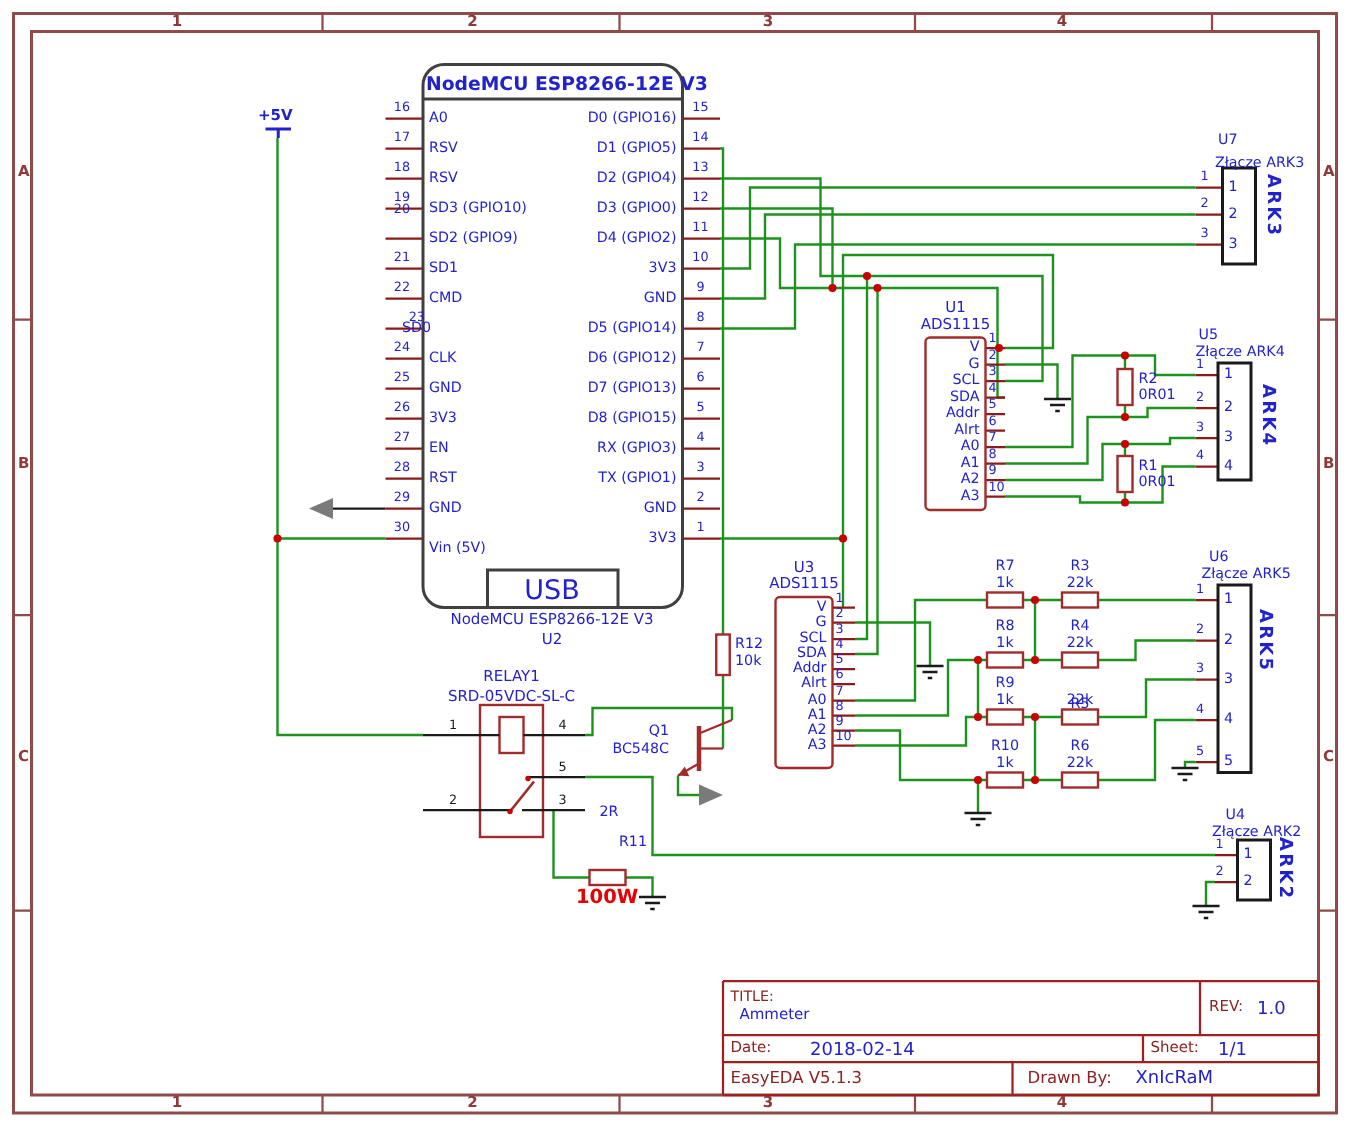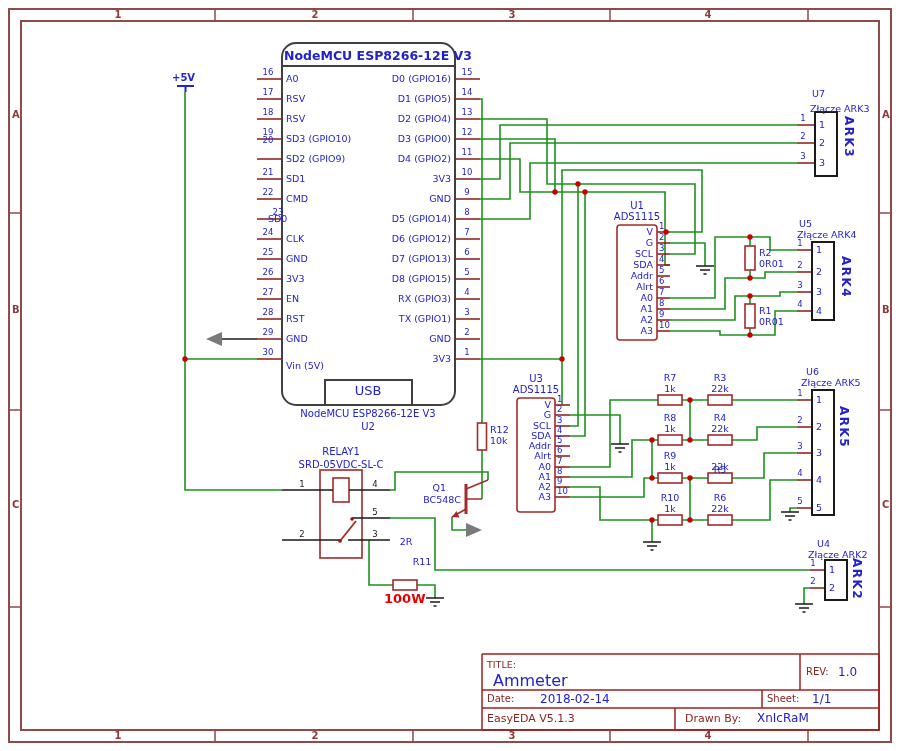--- a/index.html
+++ b/index.html
@@ -11,21 +11,21 @@
   .xs{font-size:8.5px;line-height:10px}
   .m{font-size:10px;line-height:12px}
   .ctr{text-align:center}
   .ra{text-align:right}
   .blk{color:#1a1a1a}
   .maroon{color:#8b2323}
   .frame{color:#8f3a3a;font-size:10px;line-height:12px;font-weight:bold}
   .bold{font-weight:bold}
   .warn{color:#e60000;font-weight:bold;font-size:13px}
   .vert{writing-mode:vertical-rl;letter-spacing:1.5px;font-weight:bold;font-size:12px}
-  .title-big{font-size:16px}
+  .title-big{font-size:10px}
   .val{font-size:12px}
 </style>
 </head>
 <body>
 
 <div id="sheet">
 
 <svg width="900" height="751" viewBox="0 0 900 751">
 
   <g stroke="#8f4a4a" stroke-width="2" fill="none">
@@ -199,21 +199,21 @@
 <div class="t frame" style="left:12px;top:109px">A</div>
 <div class="t frame" style="left:12px;top:304px">B</div>
 <div class="t frame" style="left:12px;top:499px">C</div>
 <div class="t frame" style="left:882px;top:109px">A</div>
 <div class="t frame" style="left:882px;top:304px">B</div>
 <div class="t frame" style="left:882px;top:499px">C</div>
 
 <div class="t m bold" style="left:172px;top:72px">+5V</div>
 
 <div class="t bold ctr" style="left:284px;top:48px;width:169px;font-size:12.5px">NodeMCU ESP8266-12E V3</div>
-<div class="t ctr" style="left:333px;top:383px;width:70px;font-size:13px">USB</div>
+<div class="t ctr" style="left:333px;top:383px;width:70px;font-size:18px">USB</div>
 <div class="t ctr m" style="left:280px;top:408px;width:176px">NodeMCU ESP8266-12E V3</div>
 <div class="t ctr m" style="left:280px;top:421px;width:176px">U2</div>
 
 <div class="t xs ctr" style="left:256px;top:67px;width:24px">16</div>
 <div class="t xs ctr" style="left:256px;top:87px;width:24px">17</div>
 <div class="t xs ctr" style="left:256px;top:107px;width:24px">18</div>
 <div class="t xs ctr" style="left:256px;top:127px;width:24px">19</div>
 <div class="t xs ctr" style="left:256px;top:135px;width:24px">20</div>
 <div class="t xs ctr" style="left:256px;top:167px;width:24px">21</div>
 <div class="t xs ctr" style="left:256px;top:187px;width:24px">22</div>
@@ -321,21 +321,21 @@
 <div class="t xs" style="left:557px;top:486px">10</div>
 
 <div class="t m ctr" style="left:306px;top:446px;width:70px">RELAY1</div>
 <div class="t m ctr" style="left:296px;top:459px;width:90px">SRD-05VDC-SL-C</div>
 <div class="t xs blk ctr" style="left:295px;top:479px;width:14px">1</div>
 <div class="t xs blk ctr" style="left:295px;top:529px;width:14px">2</div>
 <div class="t xs blk ctr" style="left:368px;top:479px;width:14px">4</div>
 <div class="t xs blk ctr" style="left:368px;top:507px;width:14px">5</div>
 <div class="t xs blk ctr" style="left:368px;top:529px;width:14px">3</div>
 <div class="t s ra" style="left:404px;top:482px;width:42px">Q1</div>
-<div class="t s ra" style="left:411px;top:494px;width:50px">BC548C</div>
+<div class="t s ra" style="left:396px;top:494px;width:50px">BC548C</div>
 
 <div class="t s" style="left:490px;top:424px">R12</div>
 <div class="t s" style="left:490px;top:435px">10k</div>
 <div class="t s" style="left:759px;top:247px">R2</div>
 <div class="t s" style="left:759px;top:258px">0R01</div>
 <div class="t s" style="left:759px;top:305px">R1</div>
 <div class="t s" style="left:759px;top:316px">0R01</div>
 <div class="t s ctr" style="left:408px;top:556px;width:28px">R11</div>
 <div class="t s ctr" style="left:392px;top:536px;width:28px">2R</div>
 <div class="t warn" style="left:384px;top:591px">100W</div>

